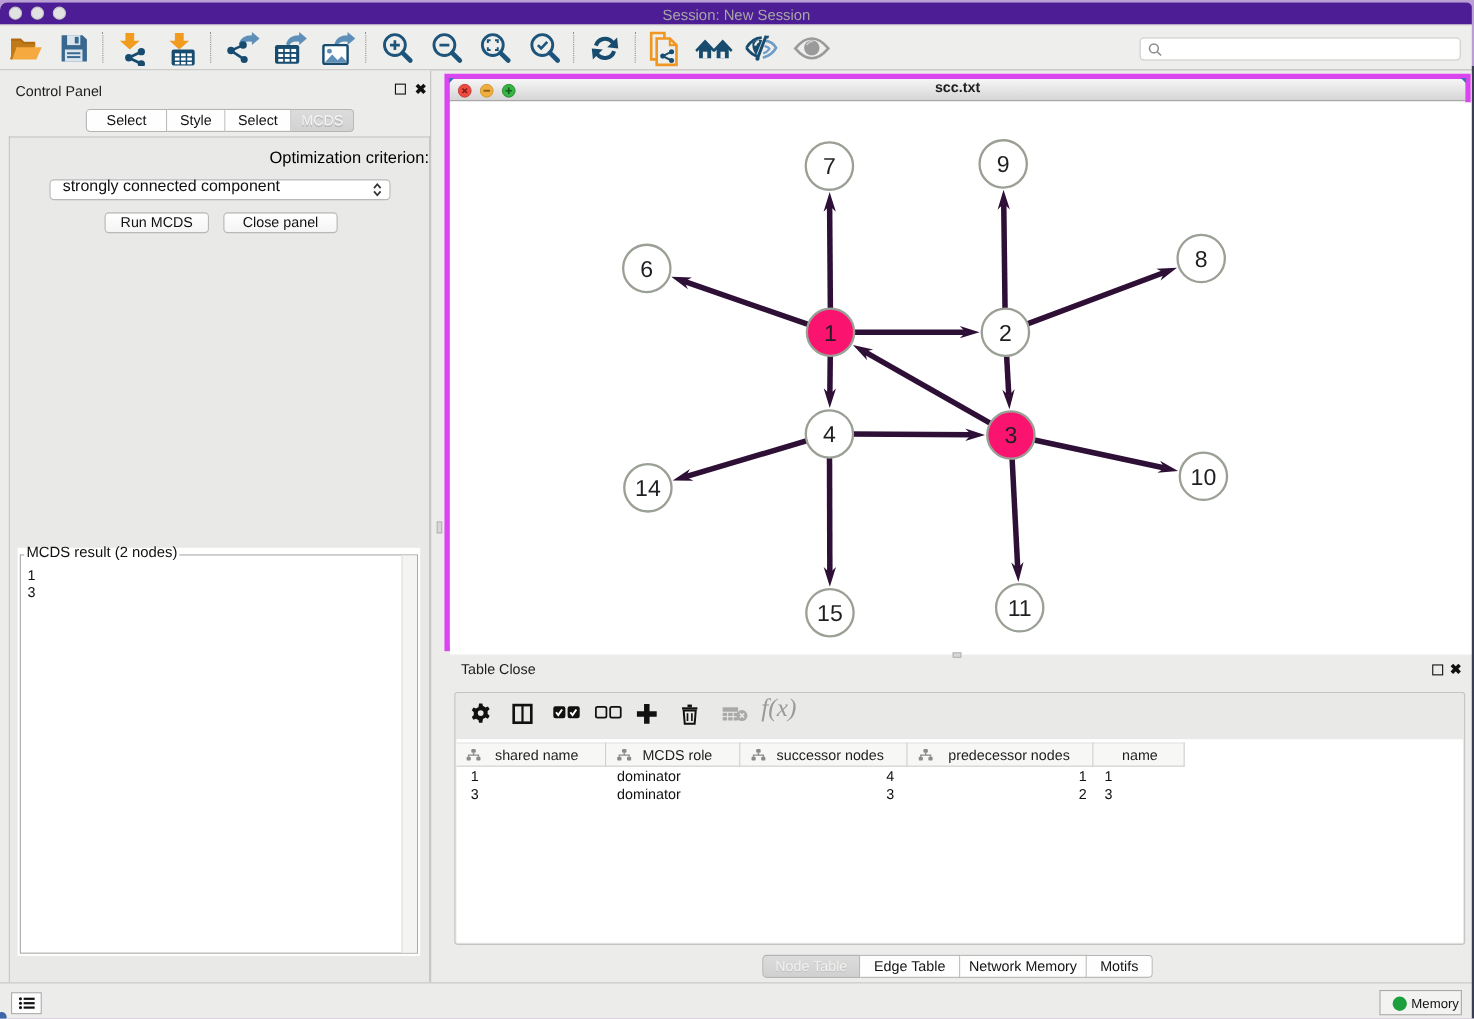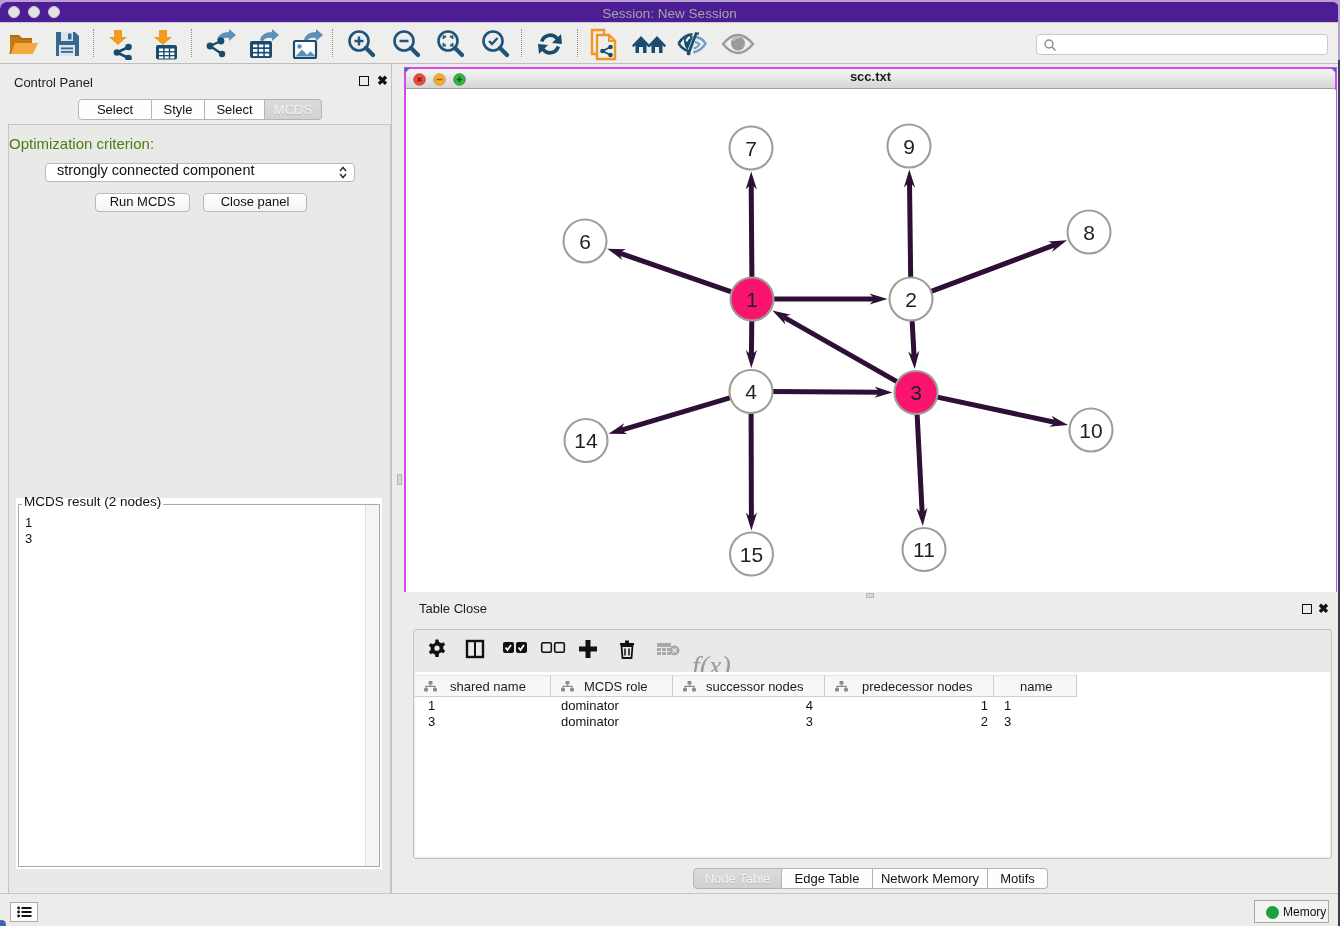--- a/index.html
+++ b/index.html
@@ -30,21 +30,21 @@
   .winbtn-sq { position:absolute; width:10px; height:10px; border:1.6px solid #111; }
   .winbtn-x  { position:absolute; font-size:13px; font-weight:bold; color:#111; line-height:10px;}
   .tab { position:absolute; height:21px; background:#fefefe; border:1px solid #b4b4b4;
          font-size:13px; color:#121212; text-align:center; line-height:19px; }
   #tabcontent { position:absolute; left:8px; top:60px; width:383px; height:769px;
                 background:#e9e9e7; border:1px solid #c6c6c4; border-bottom:none;}
   .btn { position:absolute; background:linear-gradient(#ffffff,#f4f4f4); border:1px solid #b9b9b9;
          border-radius:4px; font-size:13px; color:#111; text-align:center; }
   
   #netframe { position:absolute; left:404px; top:65px; width:933px; height:525px;
-              border:2px solid #d946ef; background:#fff; }
+              border:5px solid #d946ef; background:#fff; }
   #nettitle { position:absolute; left:0; top:0; width:100%; height:20px;
               background:linear-gradient(#f6f6f6,#d5d5d5); border-bottom:1px solid #9e9e9e; }
   
   #tpanel { position:absolute; left:393px; top:598px; width:947px; height:293px;
             background:#ececea; }
   #tbox { position:absolute; left:20px; top:29px; width:919px; height:230px;
           background:#e9e9e7; border:1px solid #c4c4c4; border-radius:3px; }
   #ttable { position:absolute; left:1px; top:42px; right:1px; bottom:1px; background:#fff; }
   .th { position:absolute; top:3px; height:22px; font-size:13px; color:#1d1d1d;
         border-right:1px solid #cfcfcf; }
@@ -218,21 +218,21 @@
   </div>
   <div id="cpanel">
     <div class="ptitle" style="position:absolute;left:14px;top:11px;">Control Panel</div>
     <div class="winbtn-sq" style="left:359px;top:12px;"></div>
     <div class="winbtn-x" style="left:377px;top:12px;">✖</div>
     <div class="tab" style="left:78px;top:35px;width:74px;border-radius:4px 0 0 4px;">Select</div>
     <div class="tab" style="left:152px;top:35px;width:53px;border-left:none;">Style</div>
     <div class="tab" style="left:205px;top:35px;width:60px;border-left:none;">Select</div>
     <div class="tab" style="left:265px;top:35px;width:57px;border-left:none;border-radius:0 4px 4px 0;background:linear-gradient(#dcdcdc,#d2d2d2);color:#f3f3f1;text-shadow:0 1px 0 #bbb;">MCDS</div>
     <div id="tabcontent">
-      <div style="position:absolute;left:0;top:10px;width:100%;text-align:left;font-size:15px;color:#4d7c0f;">Optimization criterion:</div>
+      <div style="position:absolute;left:0;top:10px;width:100%;text-align:right;font-size:15px;color:#000000;">Optimization criterion:</div>
       <div style="position:absolute;left:36px;top:38px;width:310px;height:19px;background:#fff;border:1px solid #b9b9b9;border-radius:4px;font-size:14.5px;color:#111;line-height:12px;padding-left:11px;">strongly connected component
         <svg width="10" height="13" viewBox="0 0 10 13" style="position:absolute;right:6px;top:2px;">
           <path d="M2 5 L5 1.5 L8 5" fill="none" stroke="#333" stroke-width="1.6"></path>
           <path d="M2 8 L5 11.5 L8 8" fill="none" stroke="#333" stroke-width="1.6"></path>
         </svg>
       </div>
       <div class="btn" style="left:86px;top:68px;width:95px;height:19px;line-height:15px;">Run MCDS</div>
       <div class="btn" style="left:194px;top:68px;width:104px;height:19px;line-height:15px;">Close panel</div>
 
       <div style="position:absolute;left:7px;top:373px;width:366px;height:371px;background:#fff;">
@@ -368,21 +368,21 @@
           <rect x="1" y="6" width="4" height="3"></rect>
             <rect x="6" y="6" width="4" height="3"></rect>
             <rect x="11" y="6" width="4" height="3"></rect>
           <rect x="1" y="10" width="4" height="3"></rect>
             <rect x="6" y="10" width="4" height="3"></rect>
             <rect x="11" y="10" width="4" height="3"></rect>
           <circle cx="18.5" cy="8.5" r="5"></circle>
         </g>
         <path d="M16.5 6.5 l4 4 M20.5 6.5 l-4 4" stroke="#e9e9e7" stroke-width="1.4"></path>
       </svg>
-      <div style="position:absolute;left:278px;top:20px;font-family:'Liberation Serif',serif;font-style:italic;font-size:28px;color:#9a9a9a;">f(x)</div>
+      <div style="position:absolute;left:278px;top:1px;font-family:'Liberation Serif',serif;font-style:italic;font-size:23px;color:#9a9a9a;">f(x)</div>
 
       <div id="ttable">
         <div style="position:absolute;left:0;top:3px;width:662px;height:22px;background:#f7f7f6;border-top:1px solid #e3e3e3;border-bottom:1px solid #cfcfcf;"></div>
         <div class="th" style="left:0px;width:136px;">
             <svg style="position:absolute;left:9px;top:6px;" width="13" height="11" viewBox="0 0 13 11">
               <g fill="#8a8a8a">
                 <rect x="4.5" y="0" width="4" height="3.4" rx="1"></rect>
                 <rect x="0" y="7" width="4" height="3.4" rx="1"></rect>
                 <rect x="9" y="7" width="4" height="3.4" rx="1"></rect>
               </g>

